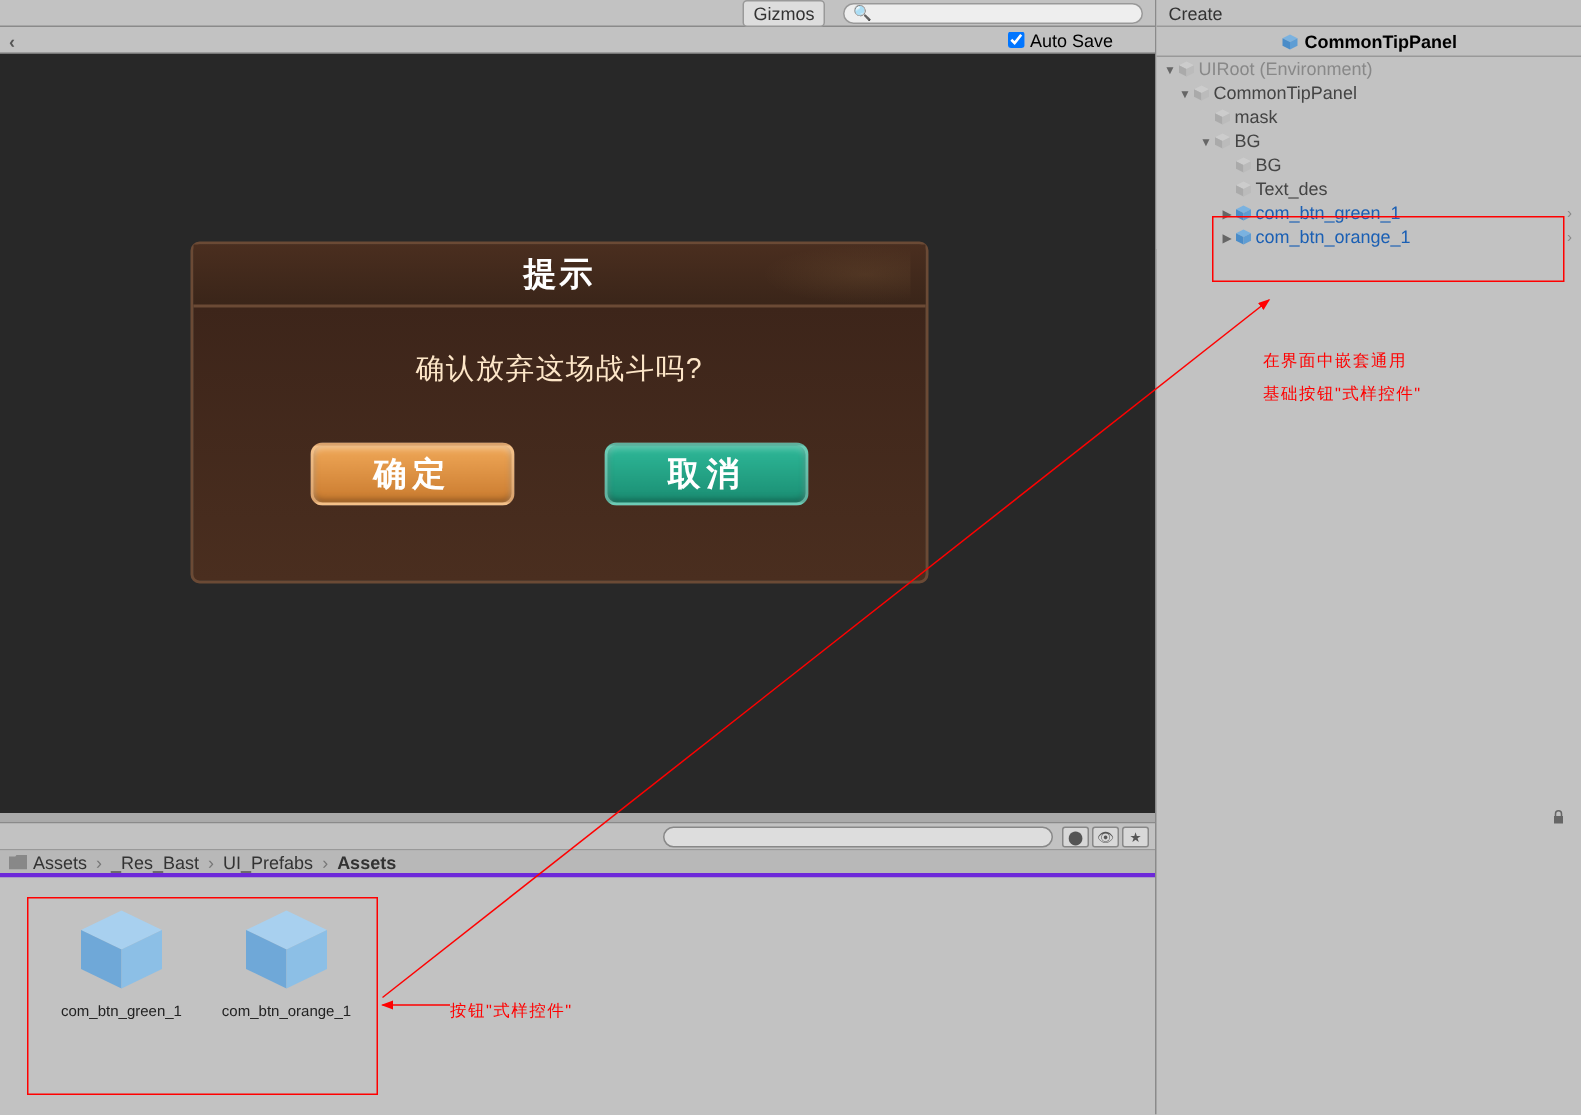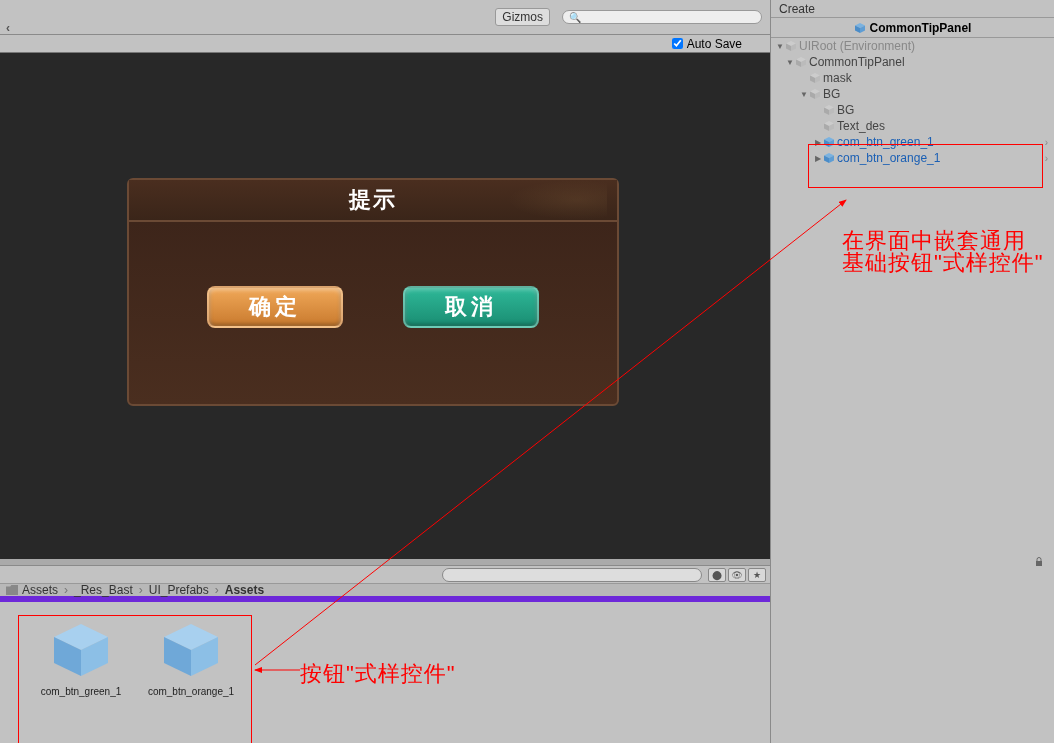--- a/index.html
+++ b/index.html
@@ -1,41 +1,41 @@
 <!DOCTYPE html>
 <html><head>
 <meta charset="utf-8">
 <style>
 *{margin:0;padding:0;box-sizing:border-box;font-family:Arial,"Microsoft YaHei",sans-serif;font-size:12px}
 body{background:#c2c2c2;width:1054px;height:743px;position:relative;overflow:hidden}
 .main{display:flex;width:100%;height:100%}
 .left{width:770px;height:743px;display:flex;flex-direction:column}
 .right{width:284px;height:743px;background:#c2c2c2;border-left:1px solid #8a8a8a}
-.scene-toolbar{height:35px;background:#c2c2c2;border-bottom:1px solid #8a8a8a;display:flex;justify-content:flex-end;align-items:center;padding:3px 8px;gap:8px;font-size:11px;color:#333}
+.scene-toolbar{height:18px;background:#c2c2c2;border-bottom:1px solid #8a8a8a;display:flex;justify-content:flex-end;align-items:center;padding:3px 8px;gap:8px;font-size:11px;color:#333}
 .gizmos{padding:1px 6px;border:1px solid #999;border-radius:3px;background:#ddd;margin-right:4px}
 .search-scene{width:200px;height:14px;border:1px solid #999;border-radius:8px;background:#eee;display:flex;align-items:center;padding:0 6px;color:#999;font-size:10px}
 .autosave-row{height:18px;background:#c2c2c2;border-bottom:1px solid #777;display:flex;justify-content:flex-end;align-items:center;padding:0 28px;gap:4px;font-size:11px}
 .autosave-row input{width:11px;height:11px}
 .scene-view{flex:0 0 506px;background:#282828;position:relative}
 .dialog{position:absolute;left:127px;top:125px;width:492px;height:228px;background:linear-gradient(180deg,#3a2319 0%,#4a2e1f 100%);border:2px solid #6b4a35;border-radius:6px}
 .dialog-header{height:42px;border-bottom:2px solid #6b4a35;display:flex;align-items:center;justify-content:center;position:relative;background:linear-gradient(180deg,#4a2e1f,#3a2519)}
 .dialog-header::after{content:'';position:absolute;right:10px;top:0;bottom:0;width:100px;background:radial-gradient(ellipse at 70% 50%,rgba(255,200,120,0.08),transparent 70%)}
 .dialog-title{color:#fff;font-size:22px;font-weight:bold;letter-spacing:2px}
 .dialog-body{padding:28px 0 0 0;text-align:center}
 .dialog-desc{color:#fde6c8;font-size:19px;letter-spacing:1px}
 .btn-row{margin-top:36px;display:flex;justify-content:center;gap:60px}
 .game-btn{width:136px;height:42px;border-radius:8px;display:flex;align-items:center;justify-content:center;font-size:22px;font-weight:bold;letter-spacing:4px;position:relative;border:2px solid rgba(255,255,255,0.3)}
 .btn-orange{background:linear-gradient(180deg,#f0a858,#c97a2e);color:#fff;box-shadow:inset 0 2px 4px rgba(255,255,255,0.4),inset 0 -2px 4px rgba(0,0,0,0.3)}
 .btn-green{background:linear-gradient(180deg,#2eb898,#1a8d72);color:#fff;box-shadow:inset 0 2px 4px rgba(255,255,255,0.3),inset 0 -2px 4px rgba(0,0,0,0.3)}
 .scene-footer{height:6px;background:#aaa;display:flex;justify-content:flex-end;align-items:center;padding:0 6px;gap:6px}
 .assets{flex:1;background:#c2c2c2;display:flex;flex-direction:column;border-top:1px solid #8a8a8a}
 .assets-toolbar{height:18px;background:#c2c2c2;border-bottom:1px solid #999;display:flex;justify-content:flex-end;align-items:center;padding:0 4px;gap:2px}
 .assets-toolbar .search{width:260px;height:14px;border:1px solid #888;border-radius:8px;background:#ddd;margin-right:4px}
 .icon-btn{width:18px;height:14px;border:1px solid #888;border-radius:2px;background:#d8d8d8;display:flex;align-items:center;justify-content:center;font-size:9px;color:#555}
-.breadcrumb{height:18px;background:#b8b8b8;border-bottom:6px solid #6d28d9;display:flex;align-items:center;padding:0 6px;font-size:11px;color:#333}
+.breadcrumb{height:18px;background:#b8b8b8;border-bottom:3px solid #6d28d9;display:flex;align-items:center;padding:0 6px;font-size:11px;color:#333}
 .breadcrumb .sep{margin:0 6px;color:#777}
 .breadcrumb .folder-icon{width:12px;height:10px;background:#888;margin-right:4px;clip-path:polygon(0 15%,35% 15%,45% 0,100% 0,100% 100%,0 100%)}
 .assets-body{flex:1;background:#c2c2c2;position:relative;padding:12px}
 .red-box{position:absolute;border:1px solid red}
 .asset-box1{left:18px;top:13px;width:234px;height:132px}
 .asset-item{position:absolute;width:110px;display:flex;flex-direction:column;align-items:center}
 .cube{width:70px;height:56px;position:relative;margin-bottom:8px}
 .cube svg{width:100%;height:100%}
 .asset-label{font-size:10px;color:#222;text-align:center;white-space:nowrap}
 
@@ -46,21 +46,21 @@
 .hierarchy{background:#c2c2c2}
 .tree-row{height:16px;display:flex;align-items:center;font-size:11px;color:#444;padding:0 4px;position:relative}
 .tree-row .exp{width:10px;color:#666;font-size:8px;text-align:center}
 .tree-row .go-icon{width:12px;height:12px;margin-right:2px}
 .tree-row .prefab-blue{color:#1a5fb4}
 .tree-row .chevron{position:absolute;right:6px;color:#888;font-size:10px}
 .indent-1{padding-left:14px}
 .indent-2{padding-left:28px}
 .indent-3{padding-left:42px}
 .right-red{left:808px;top:144px;width:235px;height:44px}
-.annotation{position:absolute;color:red;font-size:22px;line-height:22px;letter-spacing:1px}
+.annotation{position:absolute;color:red;font-size:11px;line-height:22px;letter-spacing:1px}
 .arrow-svg{position:absolute;pointer-events:none}
 .lock-icon{position:absolute;right:10px;width:10px;height:10px}
 </style>
 </head>
 <body>
 
 <div class="main">
   <div class="left">
     <div class="scene-toolbar">
       <span class="gizmos">Gizmos</span>
@@ -69,20 +69,21 @@
     <div class="autosave-row">
       <input type="checkbox" checked="" style="">
       <span>Auto Save</span>
     </div>
     <div class="scene-view">
       <div class="dialog">
         <div class="dialog-header">
           <span class="dialog-title">提示</span>
         </div>
         <div class="dialog-body">
+          <div class="dialog-desc">确认放弃这场战斗吗?</div>
           <div class="btn-row">
             <div class="game-btn btn-orange">确定</div>
             <div class="game-btn btn-green">取消</div>
           </div>
         </div>
       </div>
     </div>
     <div class="scene-footer">
       <svg class="lock-icon" viewBox="0 0 10 10">
           <rect x="2" y="4" width="6" height="5" fill="#666"></rect>

